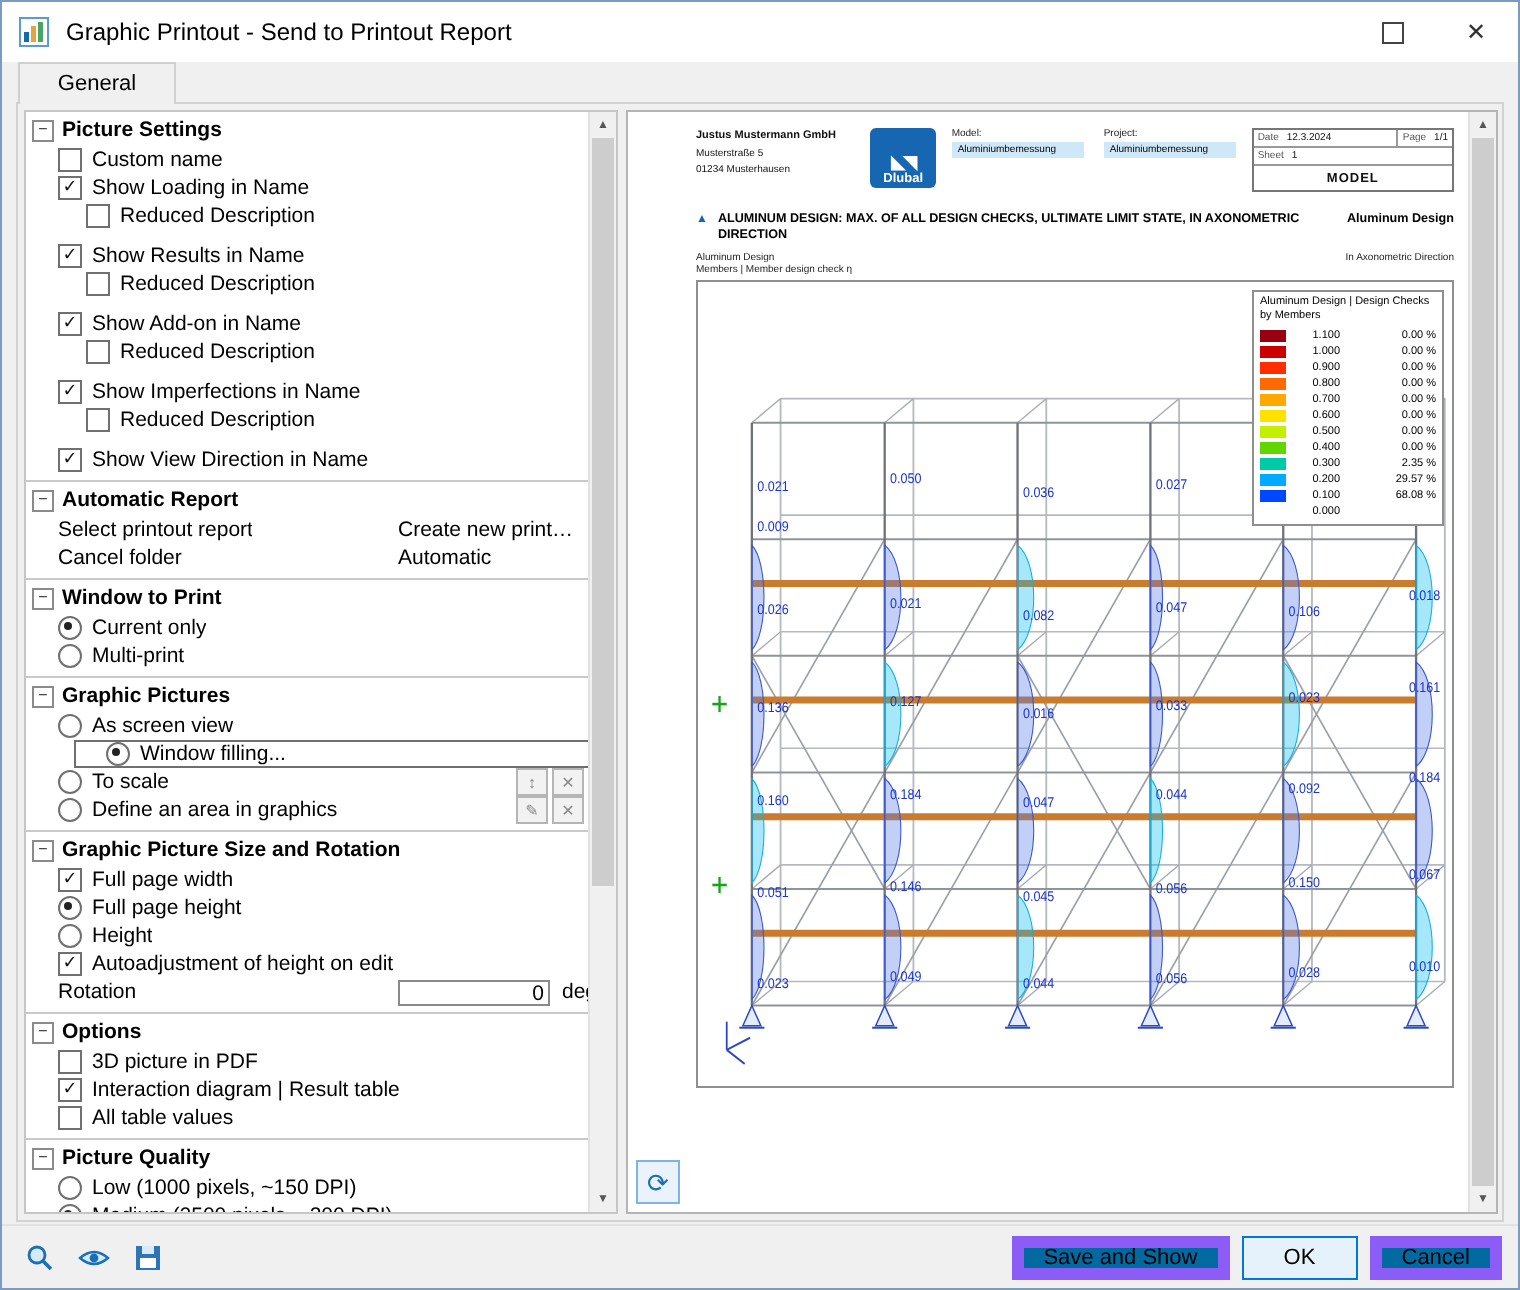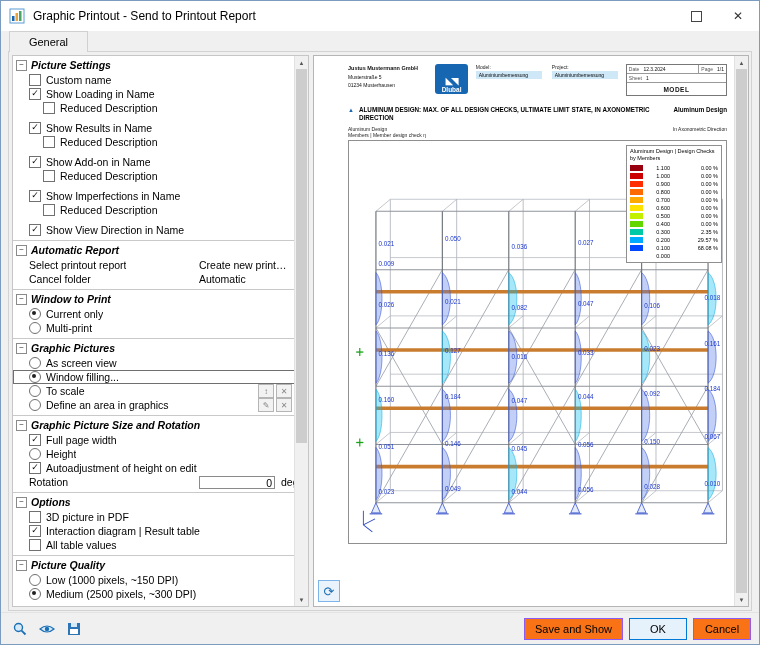--- a/index.html
+++ b/index.html
@@ -19,26 +19,26 @@
   .settings-scroll{position:absolute;left:0;top:0;bottom:0;right:13px;overflow:hidden;}
   .vsb{position:absolute;top:0;bottom:0;right:0;width:13px;background:#f0f0f0;border-left:1px solid #e2e2e2;}
   .vsb .arr{position:absolute;left:0;right:0;height:13px;display:flex;align-items:center;justify-content:center;color:#555;}
   .vsb .arr.up{top:0}.vsb .arr.down{bottom:0}
   .vsb .arr.up::after{content:"▲";font-size:6px;}
   .vsb .arr.down::after{content:"▼";font-size:6px;}
   .vsb .thumb{position:absolute;left:1px;right:1px;background:#cdcdcd;}
   .section{border-top:1px solid #c9c9c9;padding:1px 0 3px 0;}
   .section:first-child{border-top:none;}
   .sec-header{display:flex;align-items:center;height:16px;font-size:10.5px;gap:4px;padding-left:3px;}
-  .sec-title{font-weight:bold;font-style:italic;}
+  .sec-title{font-weight:bold;}
   .collapse{width:9px;height:9px;border:1px solid #8a8a8a;font-size:8px;line-height:7px;text-align:center;color:#333;background:#fff;flex:none;}
   .row{display:flex;align-items:center;height:14px;font-size:10.5px;position:relative;padding-left:16px;}
   .row.ind1{padding-left:30px;}
   .row.sp{height:6px;}
-  .row.selected{outline:1px solid #6f6f6f;outline-offset:-1px;}
+  .row.selected{outline:1px solid #6f6f6f;outline-offset:-1px;margin-left:24px;}
   .cb{width:10px;height:10px;border:1px solid #707070;background:#fff;margin-right:5px;flex:none;font-size:9px;line-height:9px;text-align:center;color:#111;}
   .rb{width:10px;height:10px;border:1px solid #707070;border-radius:50%;background:#fff;margin-right:5px;flex:none;position:relative;}
   .rb.on::after{content:"";position:absolute;left:2px;top:2px;width:4px;height:4px;border-radius:50%;background:#222;}
   .lbl{white-space:nowrap;overflow:hidden;text-overflow:ellipsis;}
   .field-val{position:absolute;left:186px;width:92px;white-space:nowrap;overflow:hidden;text-overflow:ellipsis;}
   .inputbox{position:absolute;left:186px;width:76px;height:13px;border:1px solid #8a8a8a;background:#fff;text-align:right;padding-right:2px;line-height:13px;box-sizing:border-box;}
   .suffix{position:absolute;left:268px;}
   .minibtns{position:absolute;right:3px;display:flex;gap:2px;}
   .minibtn{width:14px;height:12px;border:1px solid #b5b5b5;background:#f2f2f2;color:#888;font-size:8px;display:flex;align-items:center;justify-content:center;}
   
@@ -73,21 +73,21 @@
   .lg-row{display:flex;align-items:center;height:8px;}
   .lg-sw{width:13px;height:6px;margin-right:3px;flex:none;}
   .lg-v{width:24px;text-align:right;}
   .lg-p{flex:1;text-align:right;}
   .refresh{position:absolute;left:4px;bottom:4px;width:22px;height:22px;border:1px solid #7eb4ea;background:#eaf3fb;color:#1b6fb5;font-size:13px;line-height:19px;text-align:center;padding:0;}
   
   .footer{position:absolute;left:0;right:0;bottom:0;height:32px;display:flex;align-items:center;padding:0 8px;background:#f0f0f0;border-top:1px solid #e3e3e3;box-sizing:border-box;}
   .f-icons{display:flex;gap:5px;}
   .f-icon{width:22px;height:22px;display:flex;align-items:center;justify-content:center;background:transparent;border:none;padding:0;}
   .f-btns{margin-left:auto;display:flex;gap:6px;}
-  .btn{height:22px;min-width:58px;padding:0 10px;background:#f97316;border:1px solid #8b5cf6;font-size:11px;display:flex;align-items:center;justify-content:center;font-family:"Liberation Sans",sans-serif;}
+  .btn{height:22px;min-width:58px;padding:0 10px;background:#0369a1;border:6px solid #8b5cf6;font-size:11px;display:flex;align-items:center;justify-content:center;font-family:"Liberation Sans",sans-serif;}
   .btn.default{border:1px solid #0078d7;background:#e5f1fb;}
 </style>
 </head>
 <body>
 
 <div class="dialog">
 
   <div class="titlebar">
     <span class="app-icon">
       <svg viewBox="0 0 16 16" width="16" height="16">
@@ -223,20 +223,24 @@
             </div>
           </div>
           <div class="section">
             <div class="sec-header">
               <span class="collapse">−</span>
               <span class="sec-title">Graphic Picture Size and Rotation</span>
             </div>
             <div class="row">
               <span class="cb">✓</span>
               <span class="lbl">Full page width</span>
+            </div>
+            <div class="row">
+              <span class="rb on"></span>
+              <span class="lbl">Full page height</span>
             </div>
             <div class="row">
               <span class="rb"></span>
               <span class="lbl">Height</span>
             </div>
             <div class="row">
               <span class="cb">✓</span>
               <span class="lbl">Autoadjustment of height on edit</span>
             </div>
             <div class="row">

